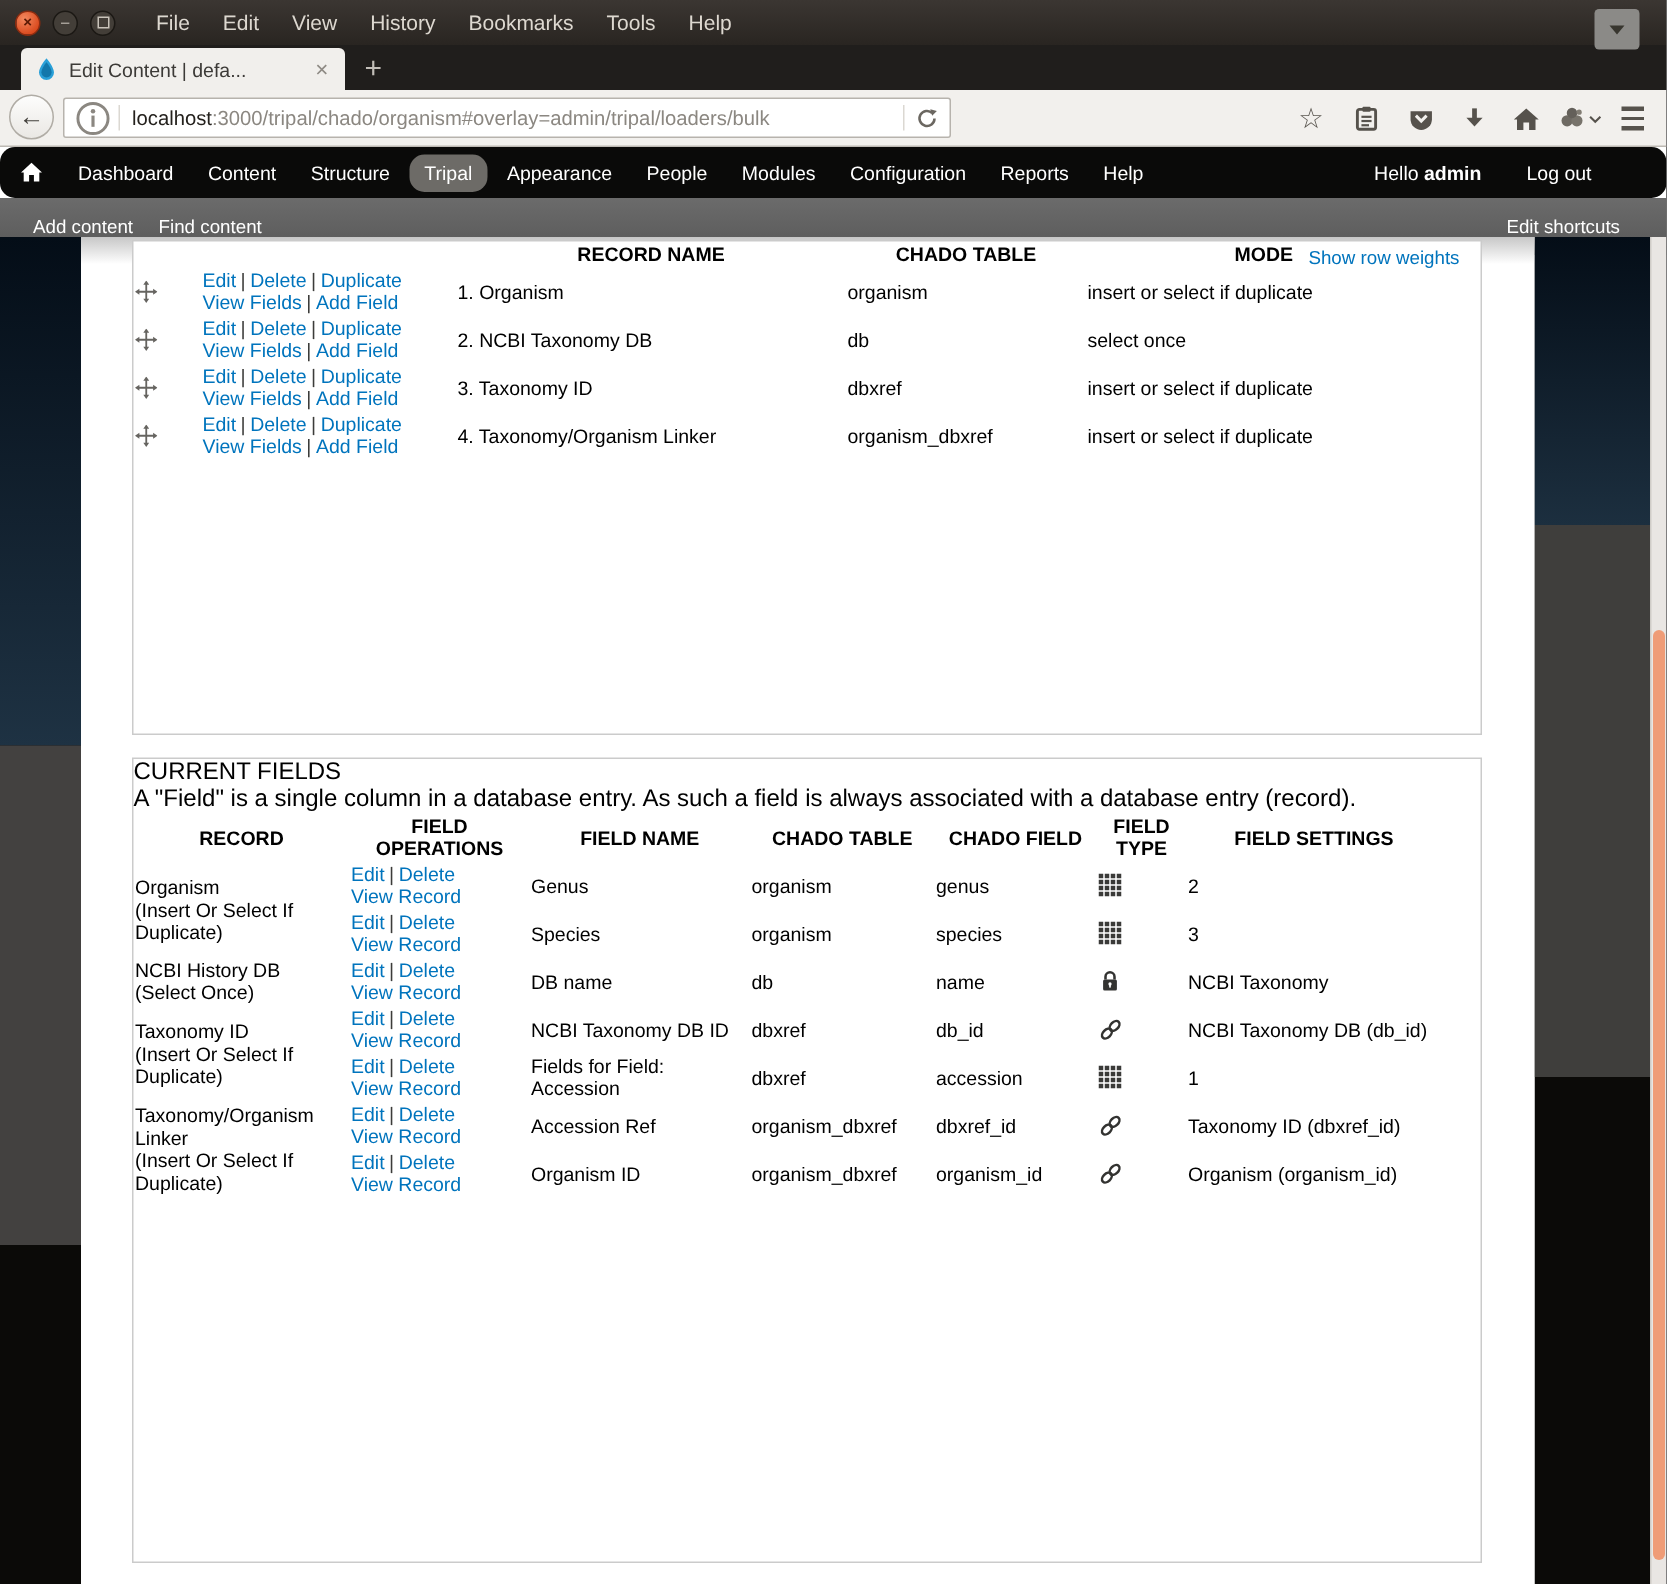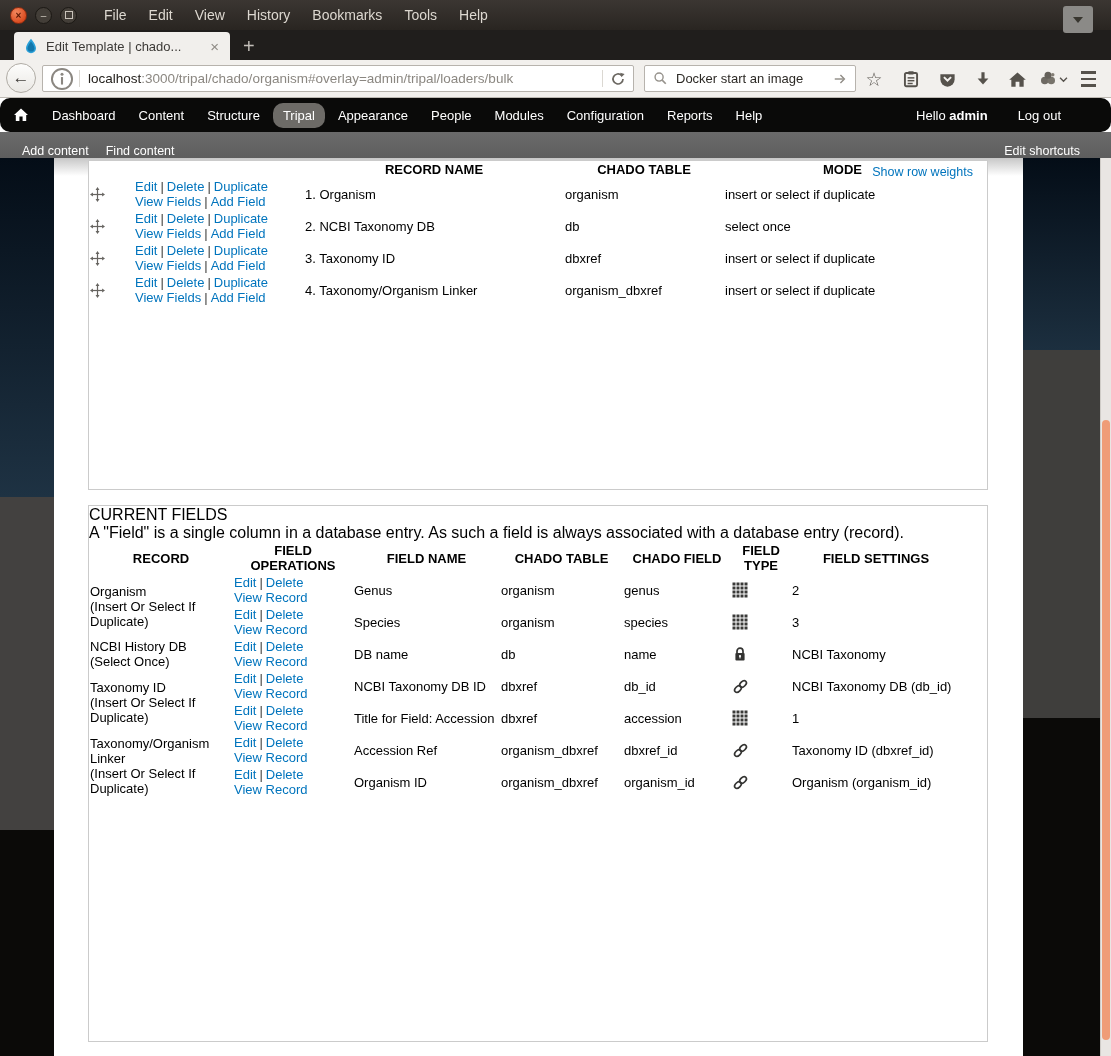--- a/index.html
+++ b/index.html
@@ -201,21 +201,21 @@
     <span class="menu-item">Tools</span>
     <span class="menu-item">Help</span>
   </div>
 
   <div class="tabbar">
     <div class="tab">
       <svg width="16" height="16" viewBox="0 0 16 16">
         <path d="M8 0.8 C8 0.8 3 6.6 3 10.3 A5 5 0 0 0 13 10.3 C13 6.6 8 0.8 8 0.8 Z" fill="#2aa0d8"></path>
         <path d="M8 3.5 C8 3.5 4.6 7.5 4.6 10.2 A3.4 3.4 0 0 0 11.4 10.2 C11.4 7.5 8 3.5 8 3.5 Z" fill="#1277ab"></path>
       </svg>
-      <span class="tab-title">Edit Template | chado...</span>
+      <span class="tab-title">Edit Content | defa...</span>
       <span class="tab-close">×</span>
     </div>
     <div class="newtab">+</div>
   </div>
 
   <div class="navbar">
     <div class="backbtn">
         <span>←</span>
       </div>
 
@@ -227,31 +227,20 @@
       </svg>
       <div class="vdiv"></div>
       <div class="url-text"><span class="url-domain">localhost</span><span>:3000/tripal/chado/organism#overlay=admin/tripal/loaders/bulk</span></div>
       <div class="vdiv"></div>
       <svg style="margin:0 7px" width="16" height="16" viewBox="0 0 16 16">
         <path d="M13 8 A5 5 0 1 1 11.5 4.4" fill="none" stroke="#6b6761" stroke-width="1.7"></path>
         <polygon points="10.2,1.8 14.6,3 11.4,6.2" fill="#6b6761"></polygon>
       </svg>
     </div>
 
-    <div class="searchbar">
-      <svg style="margin:0 6px 0 8px" width="15" height="15" viewBox="0 0 16 16">
-        <circle cx="6.5" cy="6.5" r="4.3" fill="none" stroke="#96928c" stroke-width="1.5"></circle>
-        <line x1="9.8" y1="9.8" x2="13.6" y2="13.6" stroke="#96928c" stroke-width="1.8"></line>
-      </svg>
-      <input class="search-input" readonly="" value="Docker start an image" style="">
-      <svg style="margin:0 8px" width="14" height="14" viewBox="0 0 16 16">
-        <line x1="2" y1="8" x2="12" y2="8" stroke="#8f8b85" stroke-width="1.6"></line>
-        <polyline points="8.5,3.5 13,8 8.5,12.5" fill="none" stroke="#8f8b85" stroke-width="1.6"></polyline>
-      </svg>
-    </div>
 
     <div class="navicon" style="left:862px">
         <span class="star-glyph">☆</span>
       </div>
     <div class="navicon" style="left:899px">
       <svg width="18" height="18" viewBox="0 0 16 16">
         <rect x="2.6" y="2.6" width="10.8" height="11.8" rx="1.2" fill="none" stroke="#56524c" stroke-width="1.7"></rect>
         <rect x="5.6" y="1" width="4.8" height="3" rx="0.6" fill="#56524c"></rect>
         <line x1="5" y1="7" x2="11" y2="7" stroke="#56524c" stroke-width="1.3"></line>
         <line x1="5" y1="9.5" x2="11" y2="9.5" stroke="#56524c" stroke-width="1.3"></line>
@@ -504,21 +493,21 @@
             <td class="cell-type"><svg class="ticon" width="17" height="17">
                     <use href="#sym-link"></use>
                   </svg></td>
             <td>NCBI Taxonomy DB (db_id)</td>
           </tr>
           <tr class="odd">
             <td class="cell-ops">
               <div><a href="#">Edit</a><span class="sep">|</span><a href="#">Delete</a></div>
               <div><a href="#">View Record</a></div>
             </td>
-            <td>Title for Field: Accession</td>
+            <td>Fields for Field: Accession</td>
             <td>dbxref</td>
             <td>accession</td>
             <td class="cell-type"><svg class="ticon" width="16" height="16">
                     <use href="#sym-grid"></use>
                   </svg></td>
             <td>1</td>
           </tr>
 
           <tr class="even">
             <td class="cell-record" rowspan="2">

